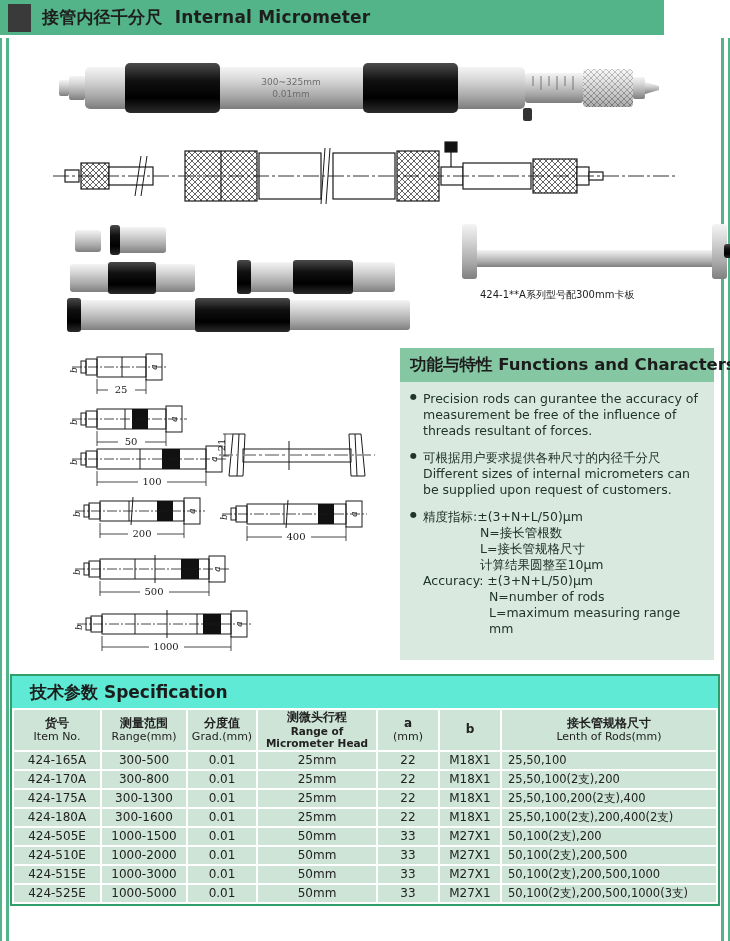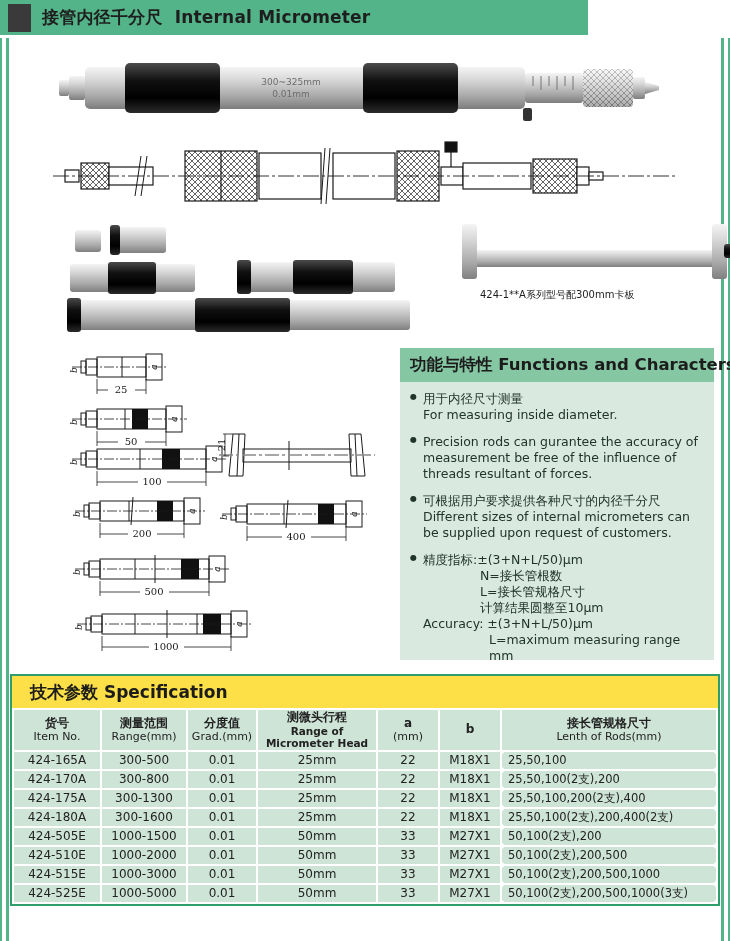--- a/index.html
+++ b/index.html
@@ -1,20 +1,20 @@
 <!DOCTYPE html>
 <html><head>
 <meta charset="utf-8">
 <style>
   html,body{margin:0;padding:0;background:#ffffff;}
   body{font-family:"DejaVu Sans","Liberation Sans",sans-serif;color:#262626;}
   #page{position:relative;width:730px;height:941px;background:#fff;overflow:hidden;}
 
   
-  .top-bar{position:absolute;left:0;top:0;width:588px;height:35px;background:#52b488;}
+  .top-bar{position:absolute;left:0;top:0;width:664px;height:35px;background:#52b488;}
   .top-bar .sq{position:absolute;left:8px;top:4px;width:23px;height:28px;background:#3a3a3a;}
   .top-bar .ttl{position:absolute;left:42px;top:6px;font-size:17px;font-weight:bold;color:#1e1e1e;letter-spacing:.2px;white-space:nowrap;}
 
   
   .frame{position:absolute;background:#52b488;}
   .fl-outer{left:0;top:38px;width:2px;height:903px;}
   .fl-inner{left:6px;top:38px;width:3px;height:903px;}
   .fr-inner{left:721px;top:38px;width:3px;height:903px;}
   .fr-outer{left:728px;top:38px;width:2px;height:903px;}
 
@@ -35,28 +35,28 @@
   .func-title{height:34px;background:#85c6a3;display:flex;align-items:center;padding-left:10px;
               font-size:16.5px;font-weight:bold;color:#1c1c1c;white-space:nowrap;}
   .func-body{padding:9px 8px 0 10px;font-size:12.5px;line-height:1.28;color:#20342a;}
   .bullet{position:relative;padding-left:13px;margin-bottom:11px;}
   .bullet::before{content:"●";position:absolute;left:0;top:1px;font-size:8px;color:#20342a;}
   .acc-sub-zh{padding-left:57px;}
   .acc-sub-en{padding-left:66px;}
 
   
   .spec{position:absolute;left:10px;top:674px;width:710px;border:2px solid #2f9e6a;background:#fff;box-sizing:border-box;}
-  .spec-title{height:32px;background:#fde047;display:flex;align-items:center;padding-left:18px;
+  .spec-title{height:32px;background:#5eead4;display:flex;align-items:center;padding-left:18px;
               font-size:17px;font-weight:bold;color:#1c1c1c;}
   table.spec-t{width:100%;border-collapse:collapse;table-layout:fixed;}
   table.spec-t th,table.spec-t td{border:2px solid #ffffff;background:#cde4d7;text-align:center;
       font-size:12px;color:#222;padding:0;}
   table.spec-t th{height:40px;font-weight:bold;line-height:1.15;}
   table.spec-t td{height:17px;line-height:17px;white-space:nowrap;}
-  table.spec-t td.left{text-align:left;padding-left:6px;font-size:11.5px;border-radius:7px;}
+  table.spec-t td.left{text-align:left;padding-left:6px;font-size:11.5px;}
   .th-sub{font-size:11px;font-weight:normal;}
   .th-sub2{font-size:10.5px;font-weight:bold;}
 </style>
 </head>
 <body>
 
 <div id="page">
 
   <svg width="0" height="0" style="position:absolute">
     <defs>
@@ -350,36 +350,33 @@
       </g>
       <rect x="74" y="35" width="35" height="13" fill="#fff"></rect>
       <text class="dimtxt" x="91" y="45" text-anchor="middle">1000</text>
     </svg>
   </div>
 
   <div class="func">
     <div class="func-title">功能与特性 Functions and Characters</div>
     <div class="func-body">
       <div class="bullet">
-        <div>用于内径尺寸测量</div>
-        <div>For measuring inside diameter.</div>
-      </div>
-      <div class="bullet">
         <div>Precision rods can gurantee the accuracy of measurement be free of the influence of threads resultant of forces.</div>
       </div>
       <div class="bullet">
         <div>可根据用户要求提供各种尺寸的内径千分尺</div>
         <div>Different sizes of internal micrometers can be supplied upon request of customers.</div>
       </div>
       <div class="bullet">
         <div>精度指标:±(3+N+L/50)μm</div>
         <div class="acc-sub-zh">N=接长管根数</div>
         <div class="acc-sub-zh">L=接长管规格尺寸</div>
         <div class="acc-sub-zh">计算结果圆整至10μm</div>
         <div>Accuracy: ±(3+N+L/50)μm</div>
+        <div class="acc-sub-en">N=number of rods</div>
         <div class="acc-sub-en">L=maximum measuring range mm</div>
       </div>
     </div>
   </div>
 
   <div class="spec">
     <div class="spec-title">技术参数 Specification</div>
     <table class="spec-t">
       <colgroup>
         <col style="width:88px">

